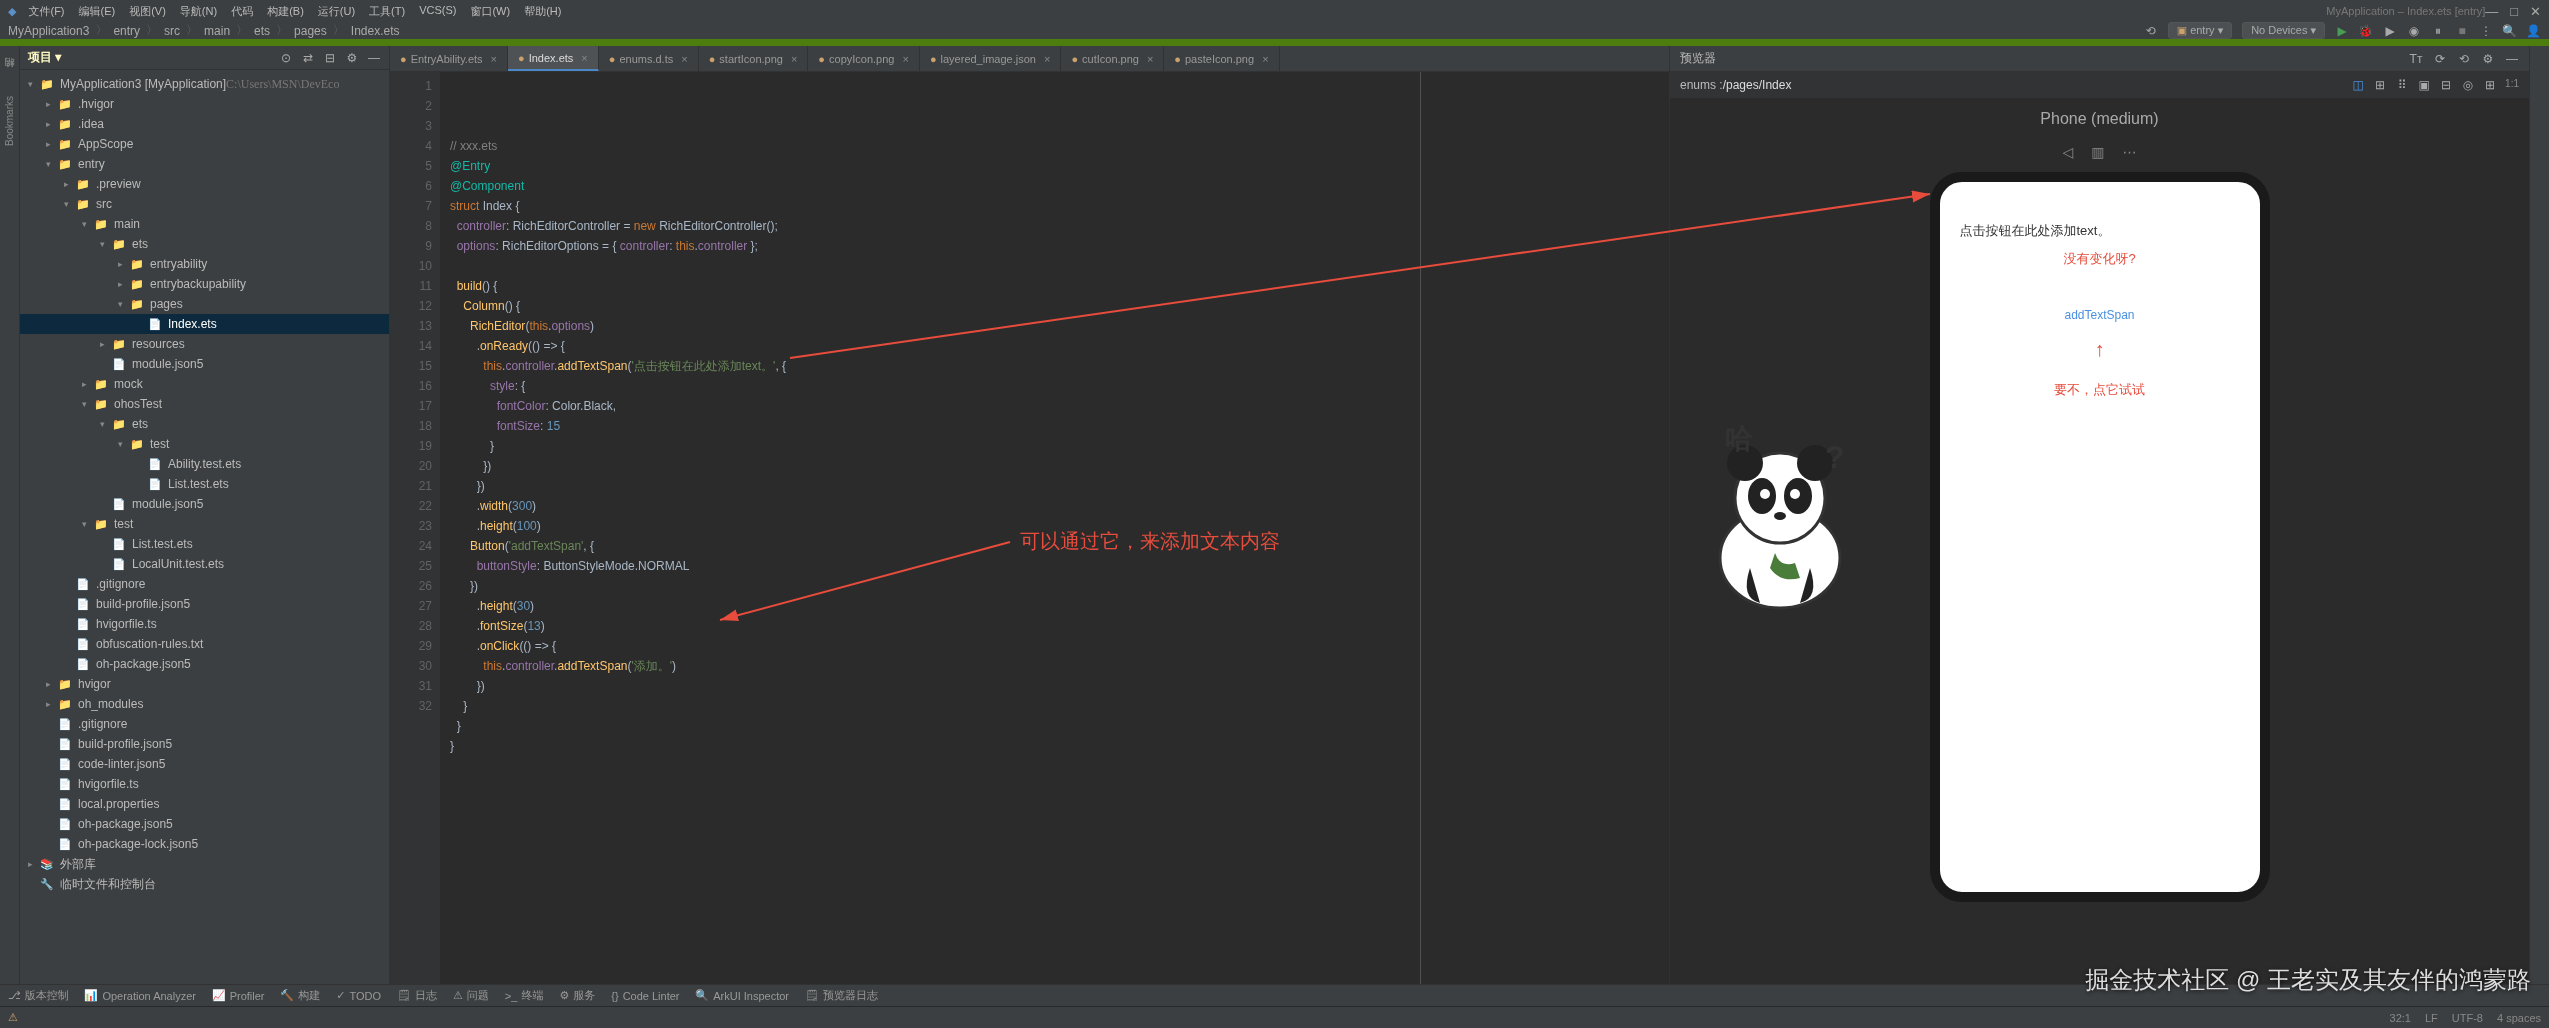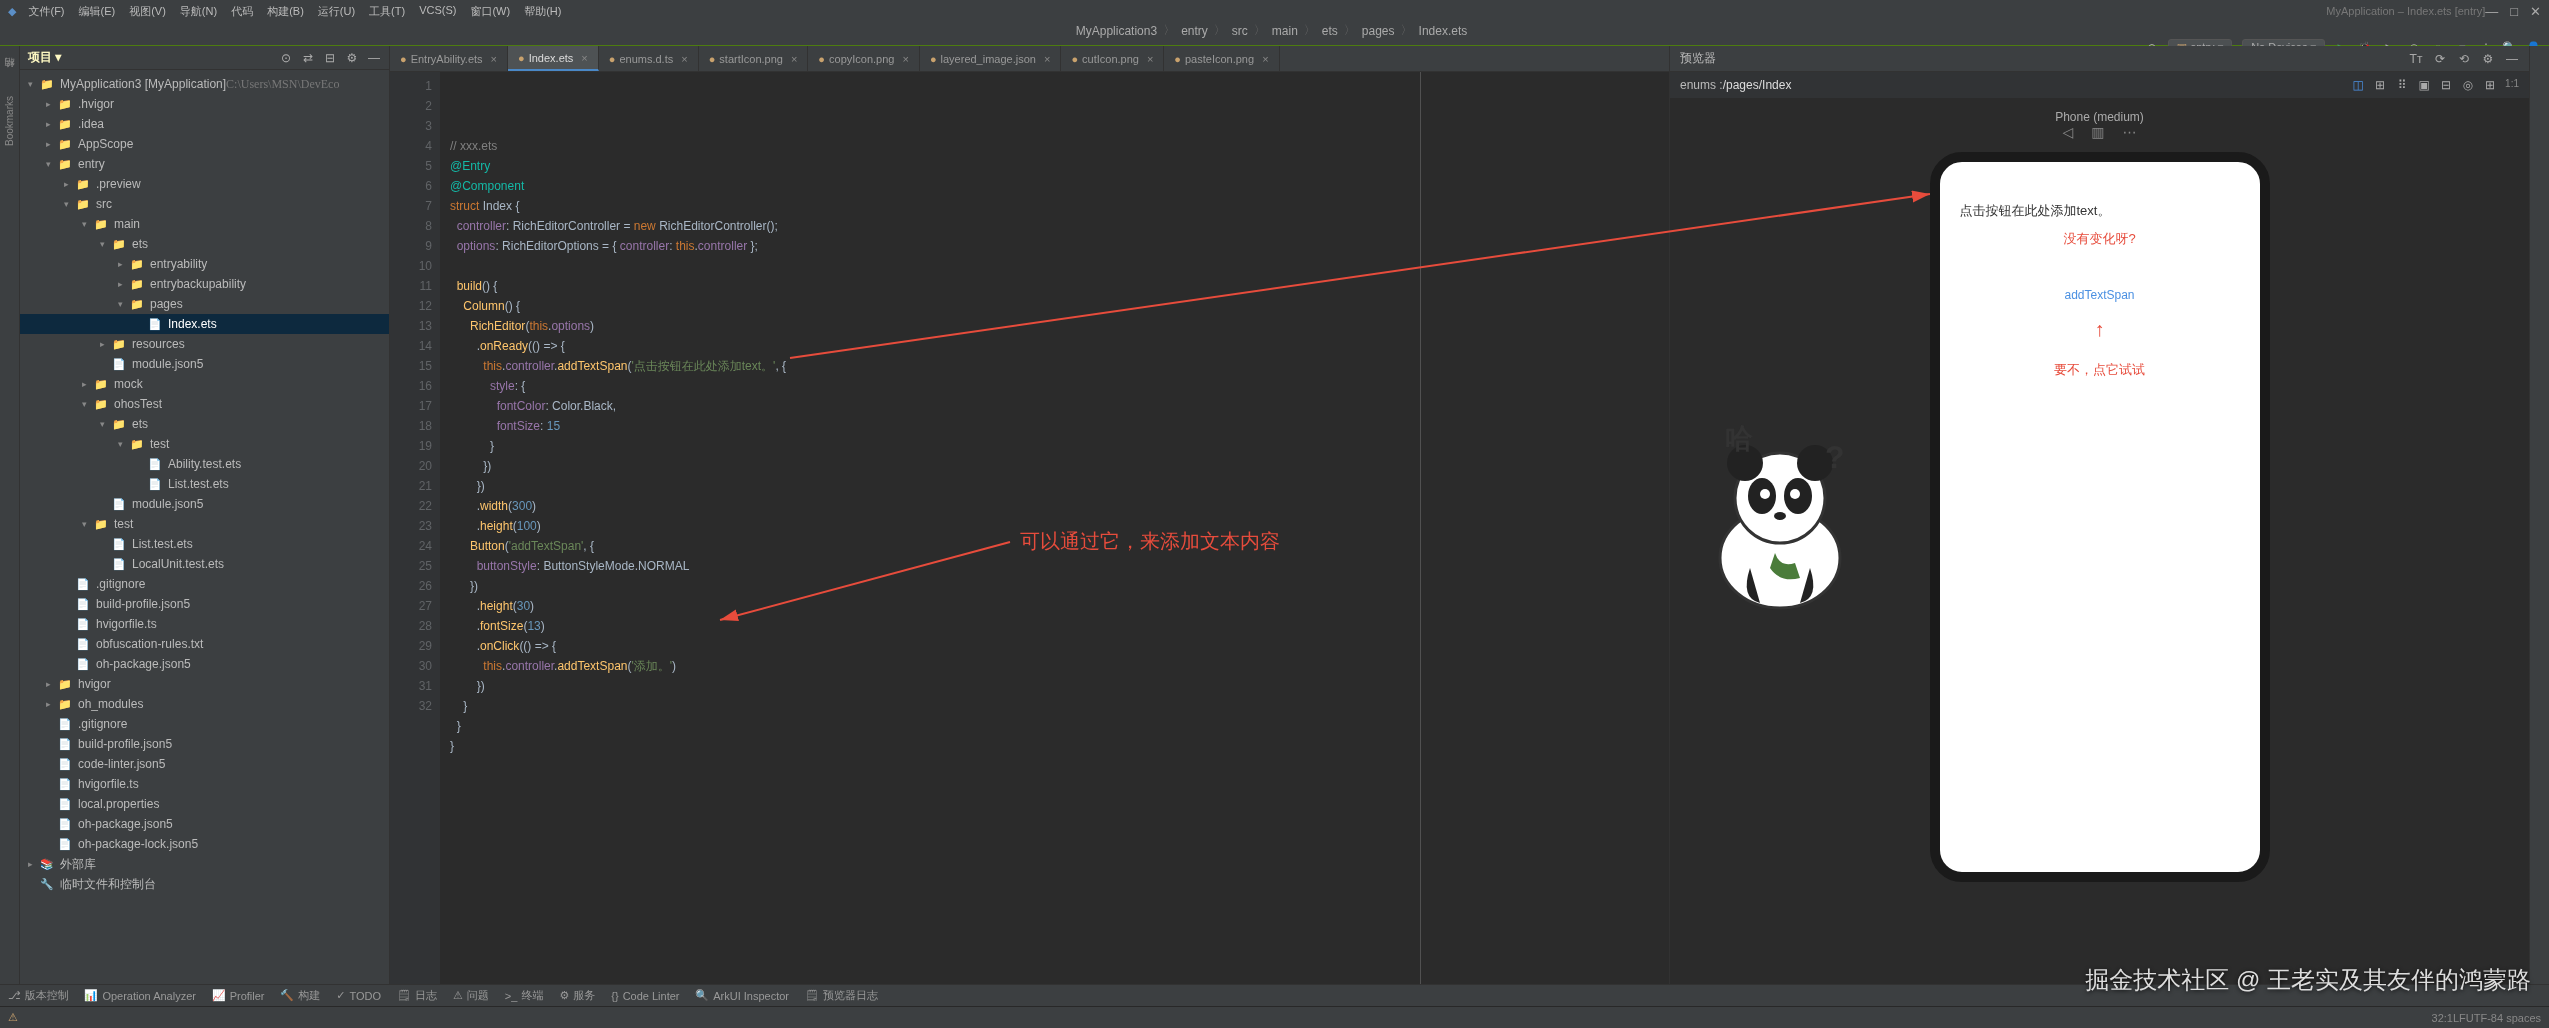--- a/index.html
+++ b/index.html
@@ -4,21 +4,21 @@
 <style>
 * { margin: 0; padding: 0; box-sizing: border-box; font-family: "Segoe UI", sans-serif; }
 body { background: #2b2b2b; color: #a9b7c6; font-size: 12px; overflow: hidden; width: 2549px; height: 1028px; position: relative; }
 
 .titlebar { height: 22px; background: #3c3f41; display: flex; align-items: center; padding: 0 8px; color: #888; font-size: 11px; }
 .titlebar .menu { display: flex; gap: 14px; color: #bbb; }
 .titlebar .menu span { cursor: pointer; }
 .titlebar .center { flex: 1; text-align: right; color: #777; }
 .titlebar .wincontrols { display: flex; gap: 12px; font-size: 13px; color: #aaa; }
 
-.breadcrumb-bar { height: 24px; background: #3c3f41; display: flex; align-items: center; padding: 0 8px; color: #aaa; border-bottom: 1px solid #4d7c0f; flex-direction: column; }
+.breadcrumb-bar { height: 24px; background: #3c3f41; display: flex; align-items: center; padding: 0 8px; color: #aaa; border-bottom: 7px solid #4d7c0f; }
 .breadcrumb-bar .crumb { margin-right: 6px; }
 .breadcrumb-bar .sep { color: #666; margin-right: 6px; }
 .breadcrumb-bar .right-controls { margin-left: auto; display: flex; gap: 10px; align-items: center; color: #aaa; }
 .dropdown { background: #4c5052; border: 1px solid #555; padding: 1px 8px; border-radius: 3px; font-size: 11px; }
 .iconbtn { width: 14px; height: 14px; display: inline-flex; align-items: center; justify-content: center; color: #aaa; cursor: pointer; }
 .green { color: #499c54; }
 
 .main { display: flex; height: calc(100% - 22px - 24px - 22px - 22px); }
 
 .left-gutter { width: 20px; background: #3c3f41; border-right: 1px solid #323232; display: flex; flex-direction: column; align-items: center; gap: 20px; padding-top: 30px; color: #888; font-size: 10px; }
@@ -61,41 +61,41 @@
 .ruler { position: absolute; top: 0; bottom: 0; left: 980px; width: 1px; background: #515151; }
 
 .right-gutter { width: 20px; background: #3c3f41; border-left: 1px solid #323232; }
 
 .preview-panel { width: 860px; background: #2b2b2b; border-left: 1px solid #323232; display: flex; flex-direction: column; }
 .preview-header { height: 26px; background: #3c3f41; display: flex; align-items: center; padding: 0 10px; color: #bbb; border-bottom: 1px solid #323232; }
 .preview-header .tools { margin-left: auto; display: flex; gap: 10px; color: #888; }
 .preview-path { height: 26px; background: #313335; display: flex; align-items: center; padding: 0 10px; color: #bbb; font-size: 12px; }
 .preview-path .tools { margin-left: auto; display: flex; gap: 8px; color: #888; }
 .preview-stage { flex: 1; background: #2b2b2b; display: flex; flex-direction: column; align-items: center; padding-top: 12px; position: relative; }
-.device-label { color: #aaa; font-size: 12px; margin-bottom: 0; }
+.device-label { color: #aaa; font-size: 16px; margin-bottom: 16px; }
 .device-toolbar { display: flex; gap: 18px; color: #888; margin-bottom: 12px; font-size: 14px; }
 
 .phone { width: 340px; height: 730px; background: #fff; border: 10px solid #1a1a1a; border-radius: 32px; position: relative; overflow: hidden; }
 .phone-content { padding: 40px 20px; font-size: 13px; color: #333; position: relative; height: 100%; }
 .phone .line1 { color: #333; margin-bottom: 10px; }
 .phone .line2 { color: #e74c3c; text-align: center; margin-bottom: 40px; font-size: 13px; }
 .phone .btn { display: block; margin: 0 auto; color: #4a90e2; font-size: 12px; background: none; border: none; cursor: pointer; }
 .phone .arrow-up { text-align: center; color: #e74c3c; font-size: 20px; margin-top: 16px; }
 .phone .line3 { color: #e74c3c; text-align: center; margin-top: 20px; font-size: 13px; }
 
 .annotation1 { position: absolute; color: #e74c3c; font-size: 20px; font-weight: 500; pointer-events: none; }
 .arrow-line { position: absolute; pointer-events: none; }
 
 .panda { position: absolute; width: 200px; height: 200px; }
 
 .bottom-toolbar { height: 22px; background: #3c3f41; display: flex; align-items: center; padding: 0 8px; gap: 16px; color: #999; font-size: 11px; border-top: 1px solid #323232; }
 .bottom-toolbar .item { display: flex; align-items: center; gap: 4px; cursor: pointer; }
 
 .statusbar { height: 22px; background: #3c3f41; display: flex; align-items: center; padding: 0 8px; color: #888; font-size: 11px; border-top: 1px solid #282828; }
-.statusbar .right { margin-left: auto; display: flex; }
+.statusbar .right { margin-left: auto; display: flex; gap: 14px; }
 
 .watermark { position: absolute; right: 18px; bottom: 32px; color: #ddd; font-size: 24px; text-shadow: 0 1px 4px rgba(0,0,0,.8); pointer-events: none; }
 </style>
 </head>
 <body>
 
 <div class="titlebar">
   <span style="margin-right:12px;color:#5b8fc7">◆</span>
   <div class="menu" id="menu">
       <span>文件(F)</span>

